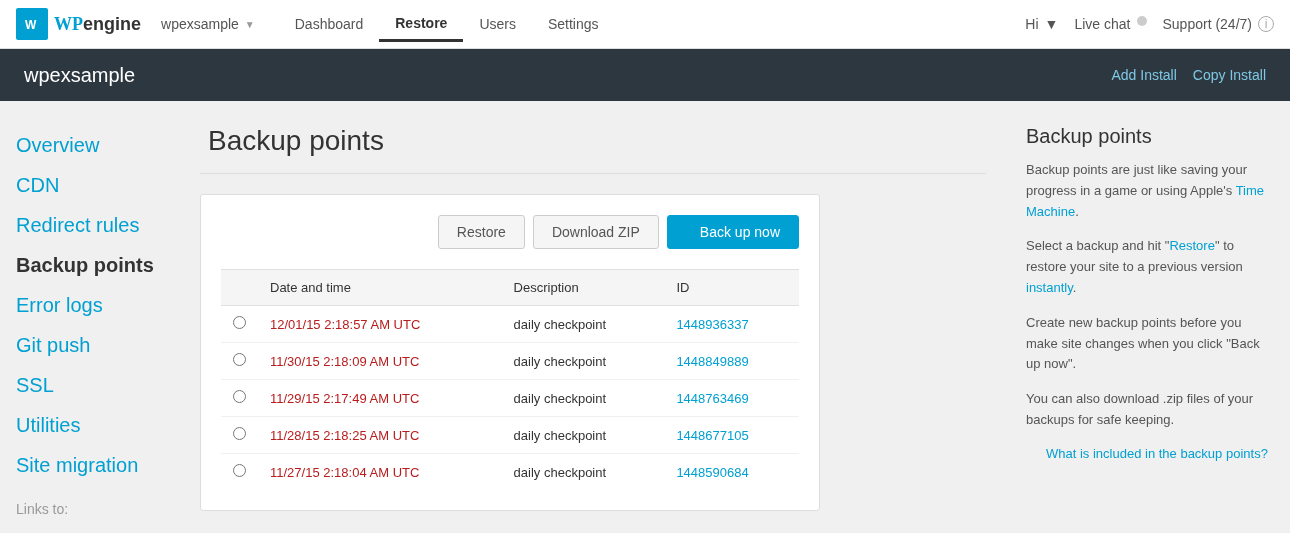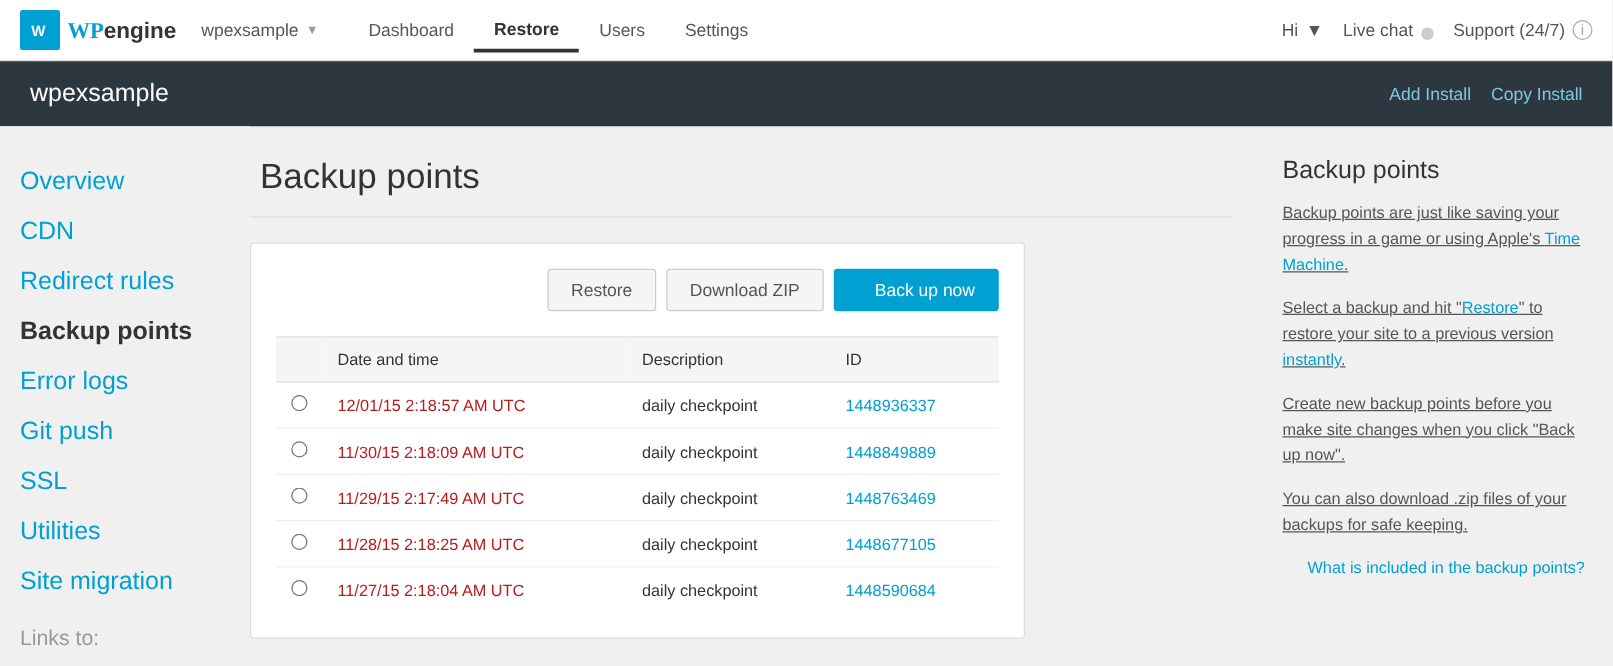--- a/index.html
+++ b/index.html
@@ -53,21 +53,21 @@
       height: 36px;
       display: flex;
       align-items: center;
     }
     .nav-link.active {
       color: #333;
       font-weight: 600;
       border-bottom: 3px solid #333;
     }
     .nav-right { display: flex; align-items: center; gap: 16px; margin-left: auto; }
-    .nav-right-item { display: flex; align-items: flex-end; color: #555; font-size: 14px; gap: 6px; }
+    .nav-right-item { display: flex; align-items: flex-start; color: #555; font-size: 14px; gap: 6px; }
     .live-dot { width: 10px; height: 10px; border-radius: 50%; background: #ccc; }
     .support-icon { color: #aaa; font-size: 12px; border: 1px solid #aaa; border-radius: 50%; width: 16px; height: 16px; display: flex; align-items: center; justify-content: center; }
 
     
     .sub-header {
       background: #2d3740;
       height: 52px;
       display: flex;
       align-items: center;
       padding: 0 24px;
@@ -102,21 +102,21 @@
       padding: 4px 0;
       font-size: 20px;
       line-height: 1.6;
     }
     .sidebar-link.active {
       color: #333;
       font-weight: 600;
     }
     .sidebar-section-label {
       color: #999;
-      font-size: 17px;
+      font-size: 14px;
       margin-top: 16px;
       margin-bottom: 4px;
     }
 
     
     .content { flex: 1; padding: 24px 24px 24px 0; }
     .page-title {
       font-size: 28px;
       font-weight: 300;
       color: #333;
@@ -193,21 +193,20 @@
       font-size: 20px;
       font-weight: 300;
       color: #333;
       margin-bottom: 12px;
     }
     .info-text {
       font-size: 13px;
       color: #555;
       line-height: 1.6;
       margin-bottom: 14px;
-      text-decoration: underline;
     }
     .info-text a { color: #00a0d2; text-decoration: none; }
     .info-link { color: #00a0d2; font-size: 13px; text-decoration: none; margin-left: 20px; }
   </style>
 </head>
 <body>
 
 <nav class="top-nav">
   <div class="logo">
     <div class="logo-icon">

